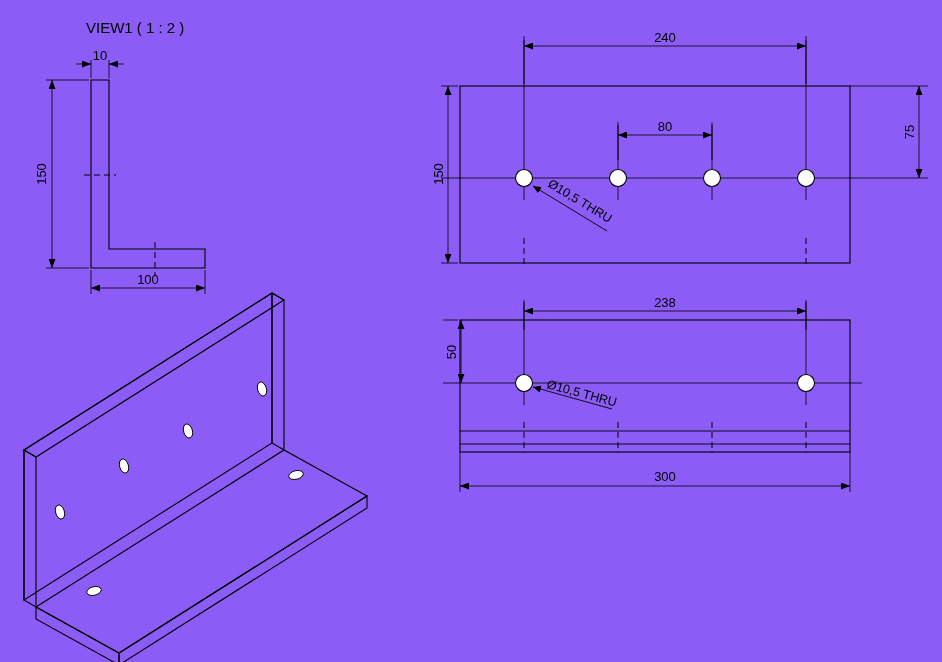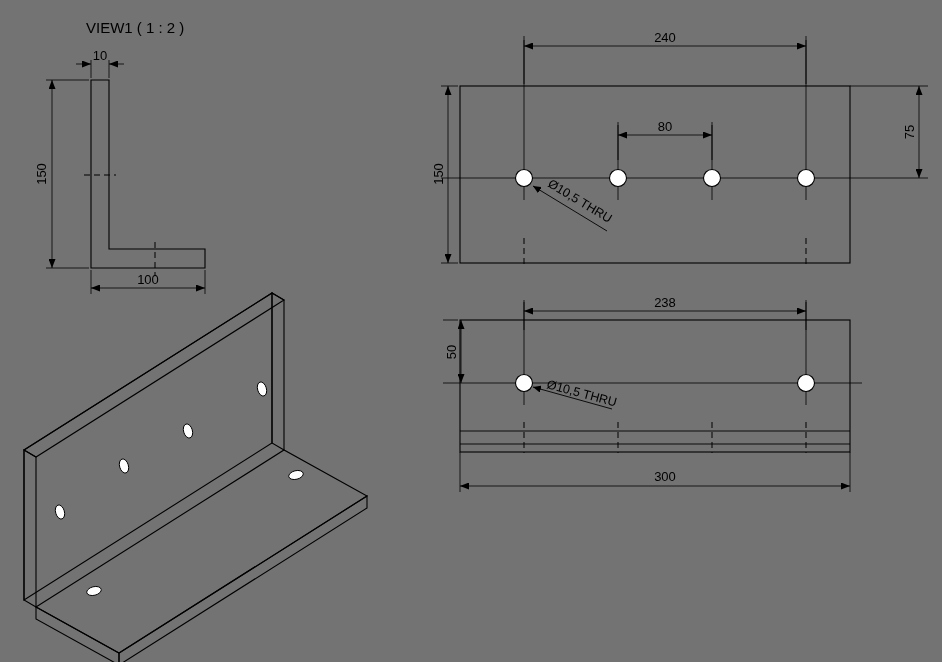--- a/index.html
+++ b/index.html
@@ -8,21 +8,21 @@
     padding: 0;
     background: #ffffff;
   }
   body {
     font-family: "Liberation Sans", sans-serif;
   }
   #drawing-sheet {
     position: relative;
     width: 942px;
     height: 662px;
-    background: #737373;
+    background: #8b5cf6;
     overflow: hidden;
   }
   #drawing-sheet svg {
     display: block;
   }
   
   .obj      { stroke: #000000; stroke-width: 1.1; fill: none; }
   .obj-thin { stroke: #000000; stroke-width: 0.9; fill: none; }
   .dim      { stroke: #000000; stroke-width: 0.8; fill: none; }
   .ext      { stroke: #000000; stroke-width: 0.8; fill: none; }

